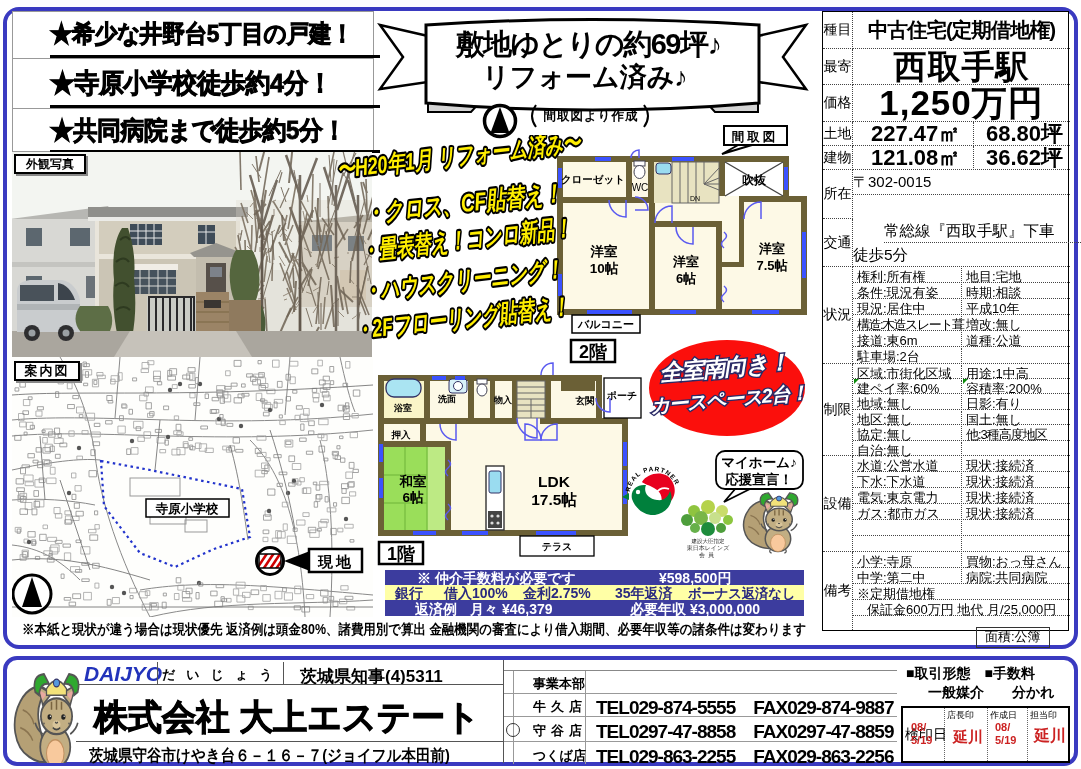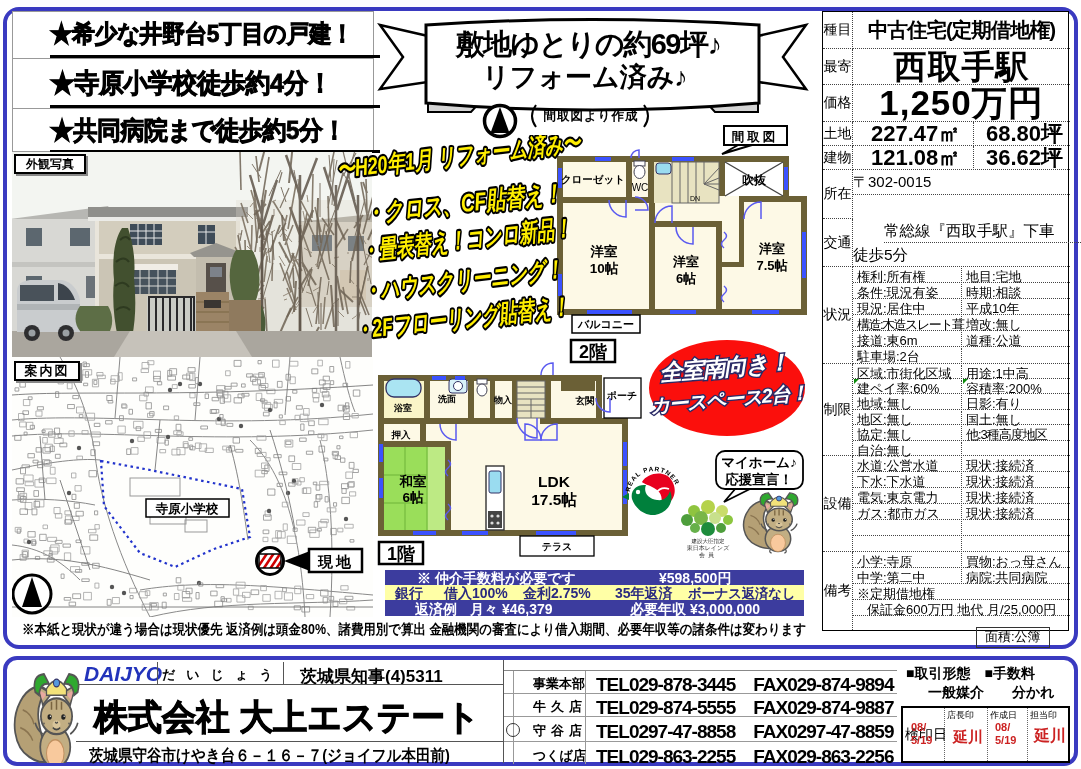--- a/index.html
+++ b/index.html
@@ -806,21 +806,20 @@
 </svg>
 
 <div id="phones" class="abs" style="left:504px;top:670px;width:393px;height:93px;font-weight:bold;border-top:1px solid #888;">
   <div class="abs" style="left:0;top:0;width:393px;height:23px;border-bottom:1px solid #999;"></div>
   <div class="abs" style="left:0;top:23px;width:393px;height:23px;border-bottom:1px solid #999;"></div>
   <div class="abs" style="left:0;top:46px;width:393px;height:25px;border-bottom:1px solid #999;"></div>
   <div class="abs" style="left:9px;top:0;width:1px;height:93px;background:#999;"></div>
   <div class="abs" style="left:81px;top:0;width:1px;height:93px;background:#999;"></div>
 
   <span class="abs" style="left:29px;top:4px;font-size:13px;">事業本部</span>
-  <span class="abs" style="left:92px;top:1px;font-size:19px;letter-spacing:-1px;white-space:nowrap;transform:scaleX(1.0);transform-origin:0 0;">TEL029-878-3445　FAX029-874-9894</span>
 
   <span class="abs" style="left:29px;top:27px;font-size:13px;letter-spacing:5px;">牛久店</span>
   <span class="abs" style="left:92px;top:24px;font-size:19px;letter-spacing:-1px;white-space:nowrap;transform:scaleX(1.0);transform-origin:0 0;">TEL029-874-5555　FAX029-874-9887</span>
 
   <span class="abs" style="left:2px;top:52px;width:14px;height:14px;border:1.5px solid #333;border-radius:50%;"></span>
   <span class="abs" style="left:29px;top:51px;font-size:13px;letter-spacing:5px;">守谷店</span>
   <span class="abs" style="left:92px;top:48px;font-size:19px;letter-spacing:-1px;white-space:nowrap;transform:scaleX(1.0);transform-origin:0 0;">TEL0297-47-8858　FAX0297-47-8859</span>
 
   <span class="abs" style="left:29px;top:76px;font-size:13px;">つくば店</span>
   <span class="abs" style="left:92px;top:73px;font-size:19px;letter-spacing:-1px;white-space:nowrap;transform:scaleX(1.0);transform-origin:0 0;">TEL029-863-2255　FAX029-863-2256</span>

